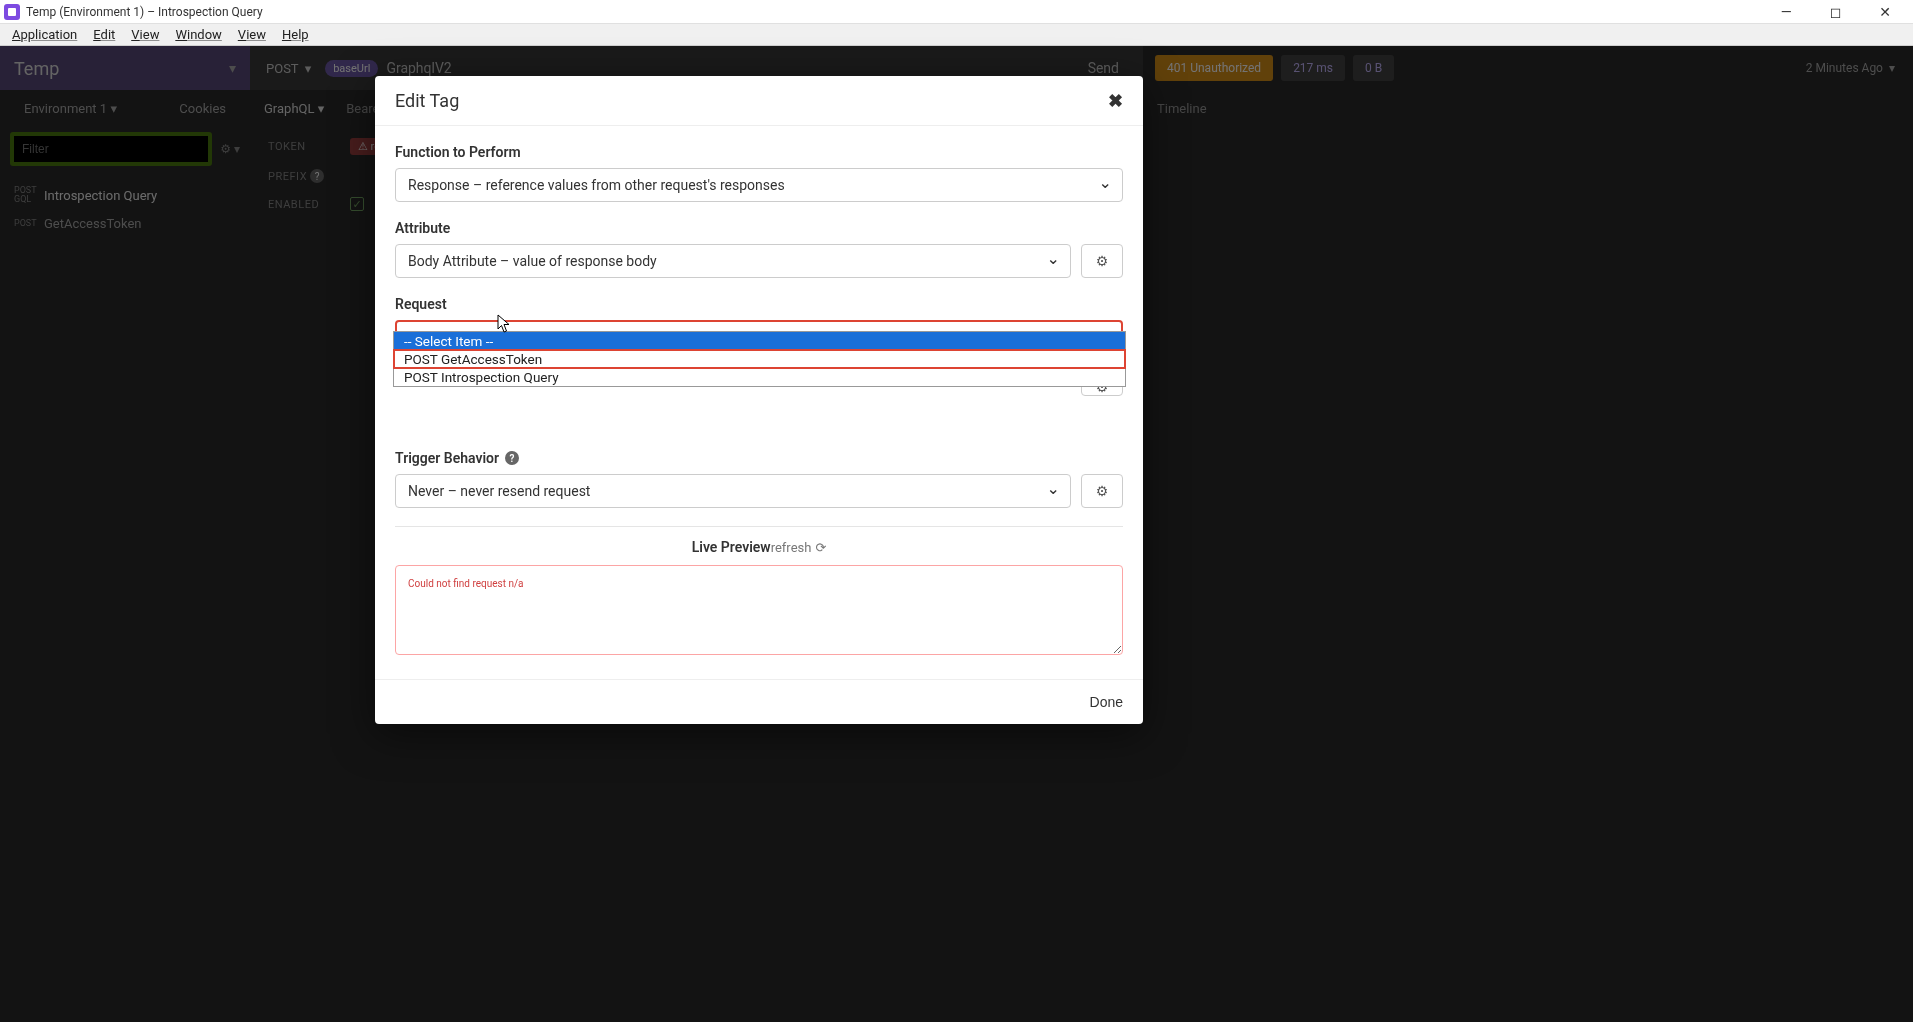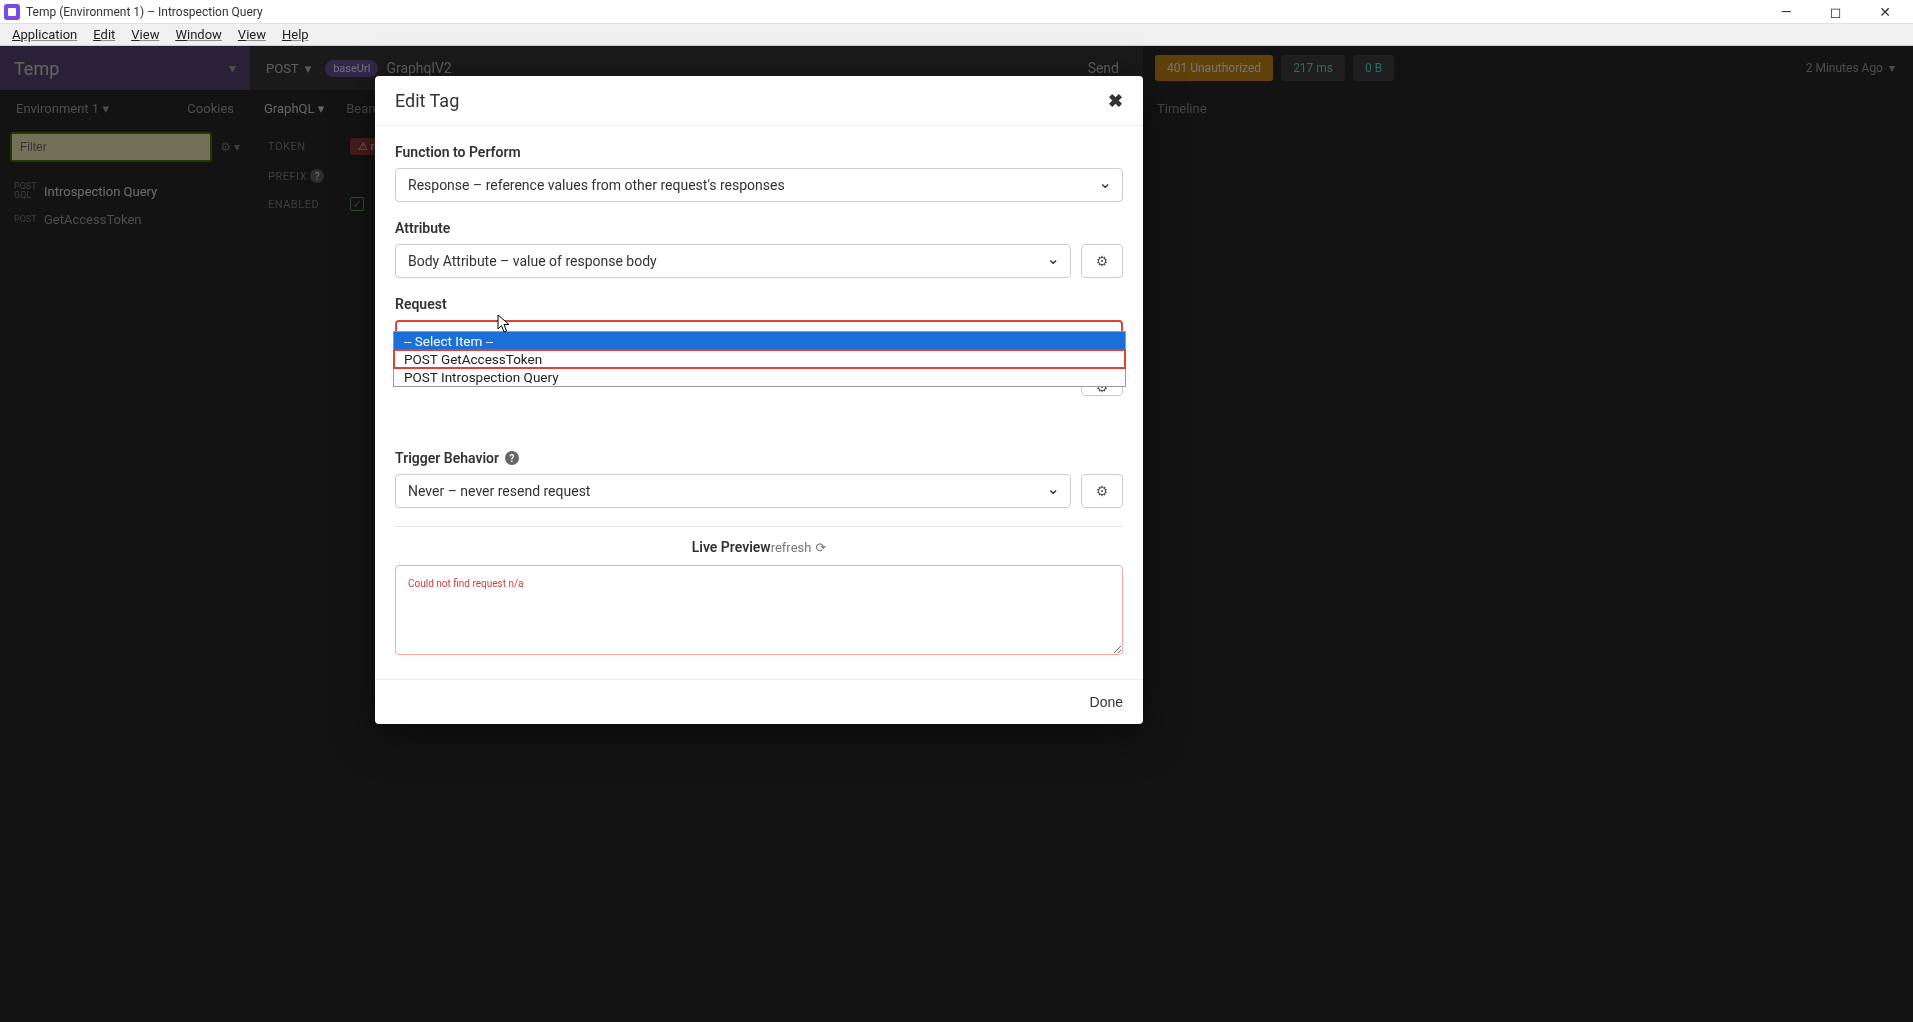--- a/index.html
+++ b/index.html
@@ -70,34 +70,34 @@
   align-items: center;
   padding: 0 14px;
   justify-content: space-between;
 }
 .sidebar-header-title { color: #ddd; font-size: 18px; }
 .sidebar-header-caret { color: #aaa; }
 .sidebar-row2 {
   height: 36px;
   display: flex;
   align-items: center;
-  padding: 0 16px;
+  padding: 0 24px;
   justify-content: space-between;
   font-size: 13px;
   color: #aaa;
 }
 .sidebar-filter {
   padding: 6px 10px;
   display: flex;
   align-items: center;
 }
 .sidebar-filter input {
   flex: 1;
-  background: #fef9c3;
-  border: 2px solid #4d7c0f;
+  background: #000000;
+  border: 4px solid #4d7c0f;
   color: #888;
   padding: 6px 8px;
   border-radius: 3px;
   font-size: 12px;
 }
 .sidebar-filter .gear { margin-left: 8px; color: #888; font-size: 12px; }
 .sidebar-items { padding: 8px 0; }
 .sidebar-item {
   display: flex;
   align-items: center;
@@ -132,21 +132,21 @@
   font-size: 11px;
 }
 .url-text { color: #ccc; font-size: 14px; }
 .send-btn { margin-left: auto; color: #ccc; font-size: 14px; padding: 0 14px;}
 .status-pill {
   padding: 6px 12px;
   border-radius: 3px;
   font-size: 12px;
 }
 .status-401 { background: #d89018; color: #fff; }
-.status-grey { background: #444; color: #5eead4; }
+.status-grey { background: #444; color: #c4b5fd; }
 .time-ago { margin-left: auto; color: #aaa; font-size: 12px; padding-right: 6px; display:flex; align-items:center; gap:6px;}
 
 .tab-bar {
   height: 36px;
   display: flex;
   align-items: center;
   padding: 0 14px;
   gap: 22px;
   font-size: 13px;
   color: #999;

